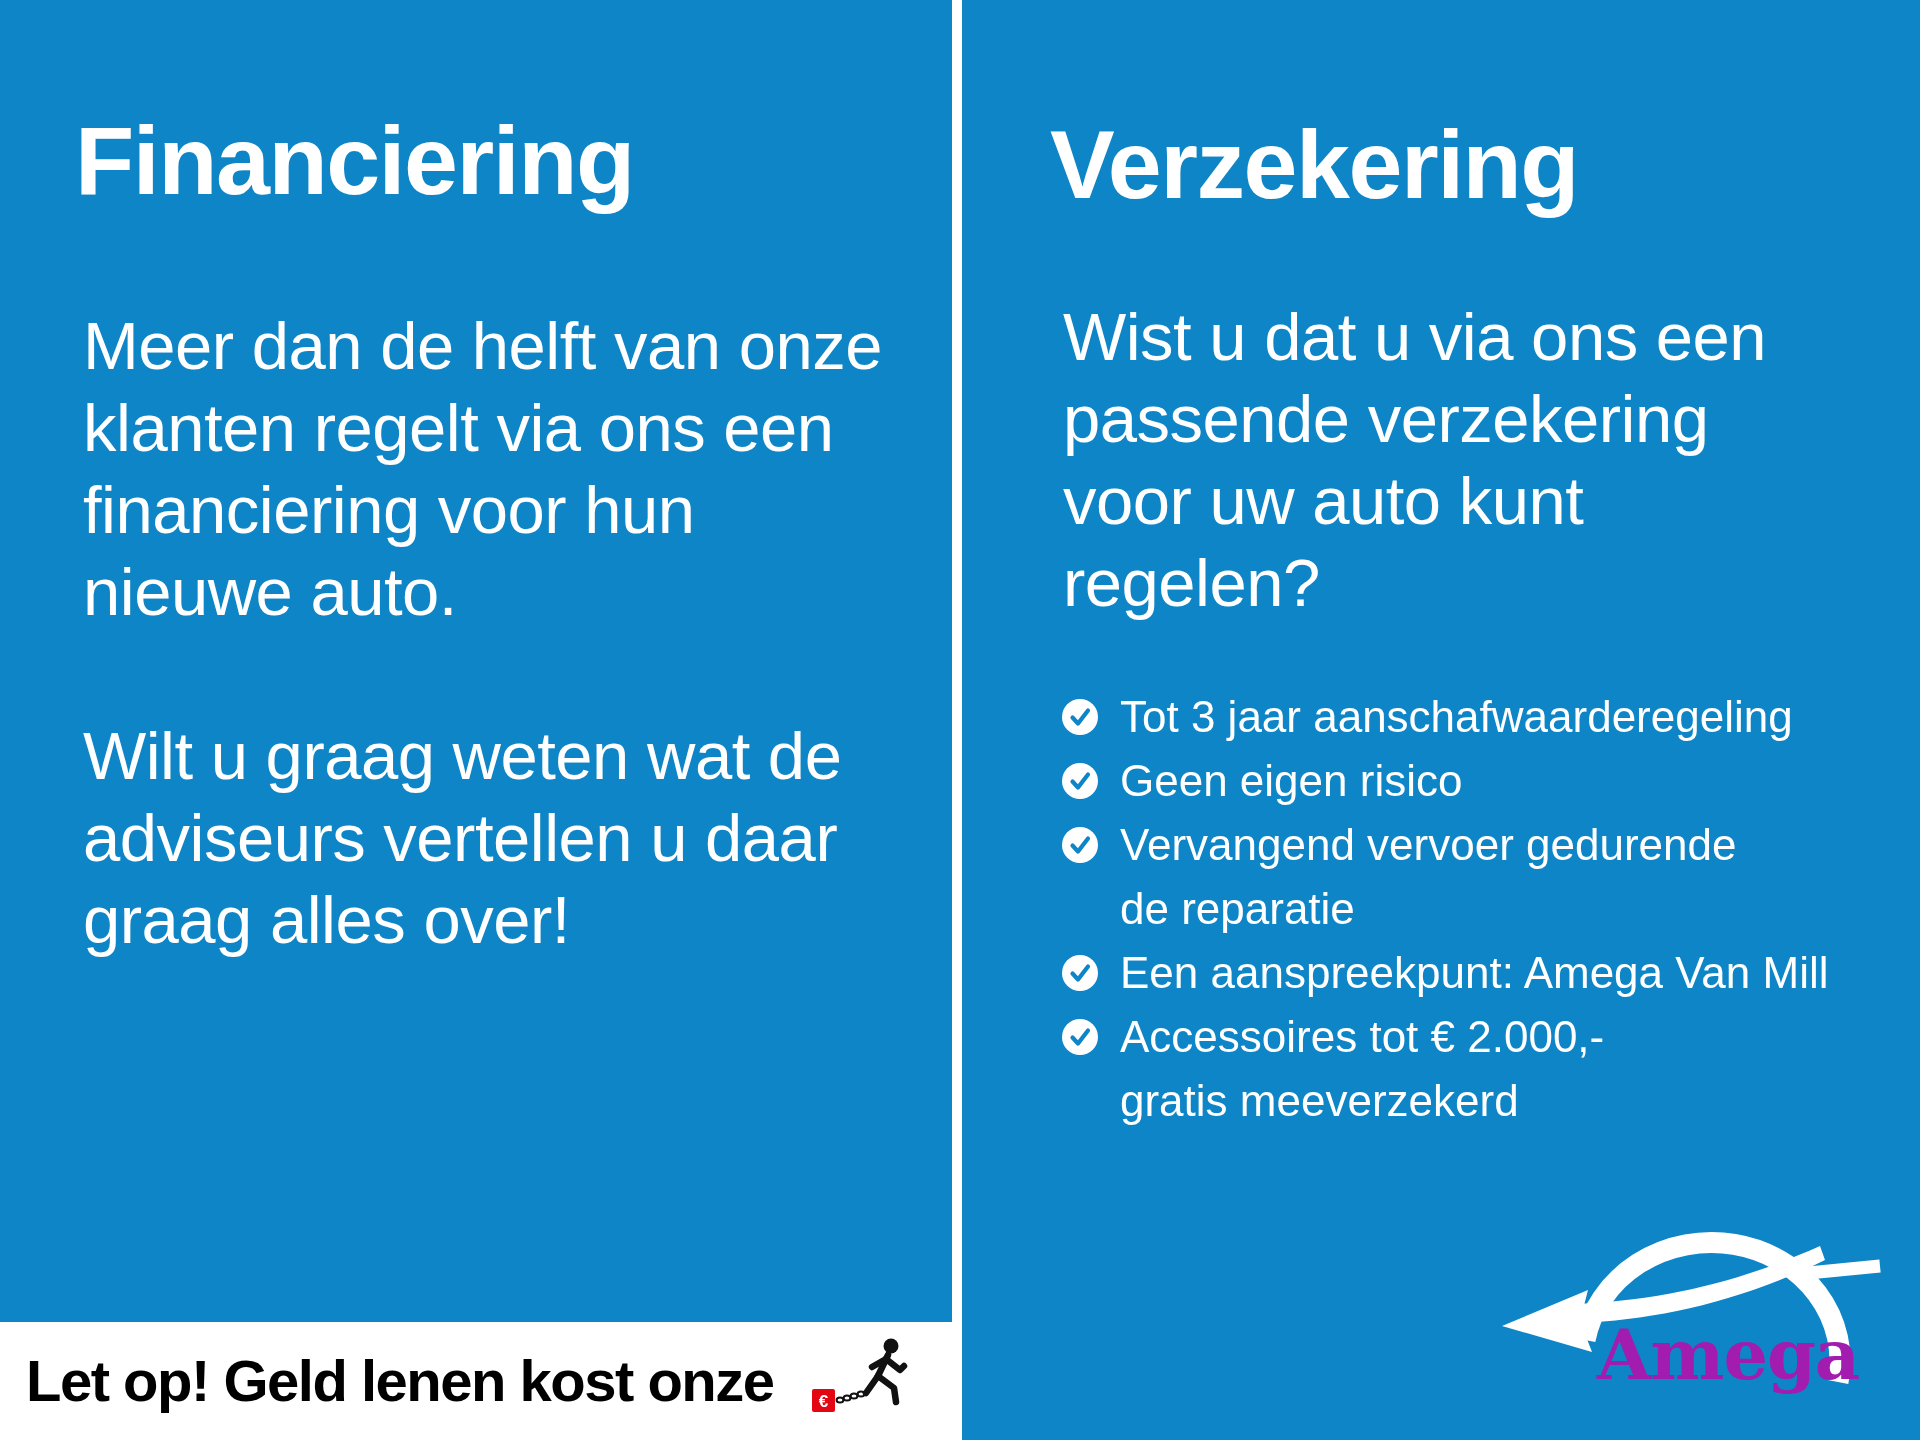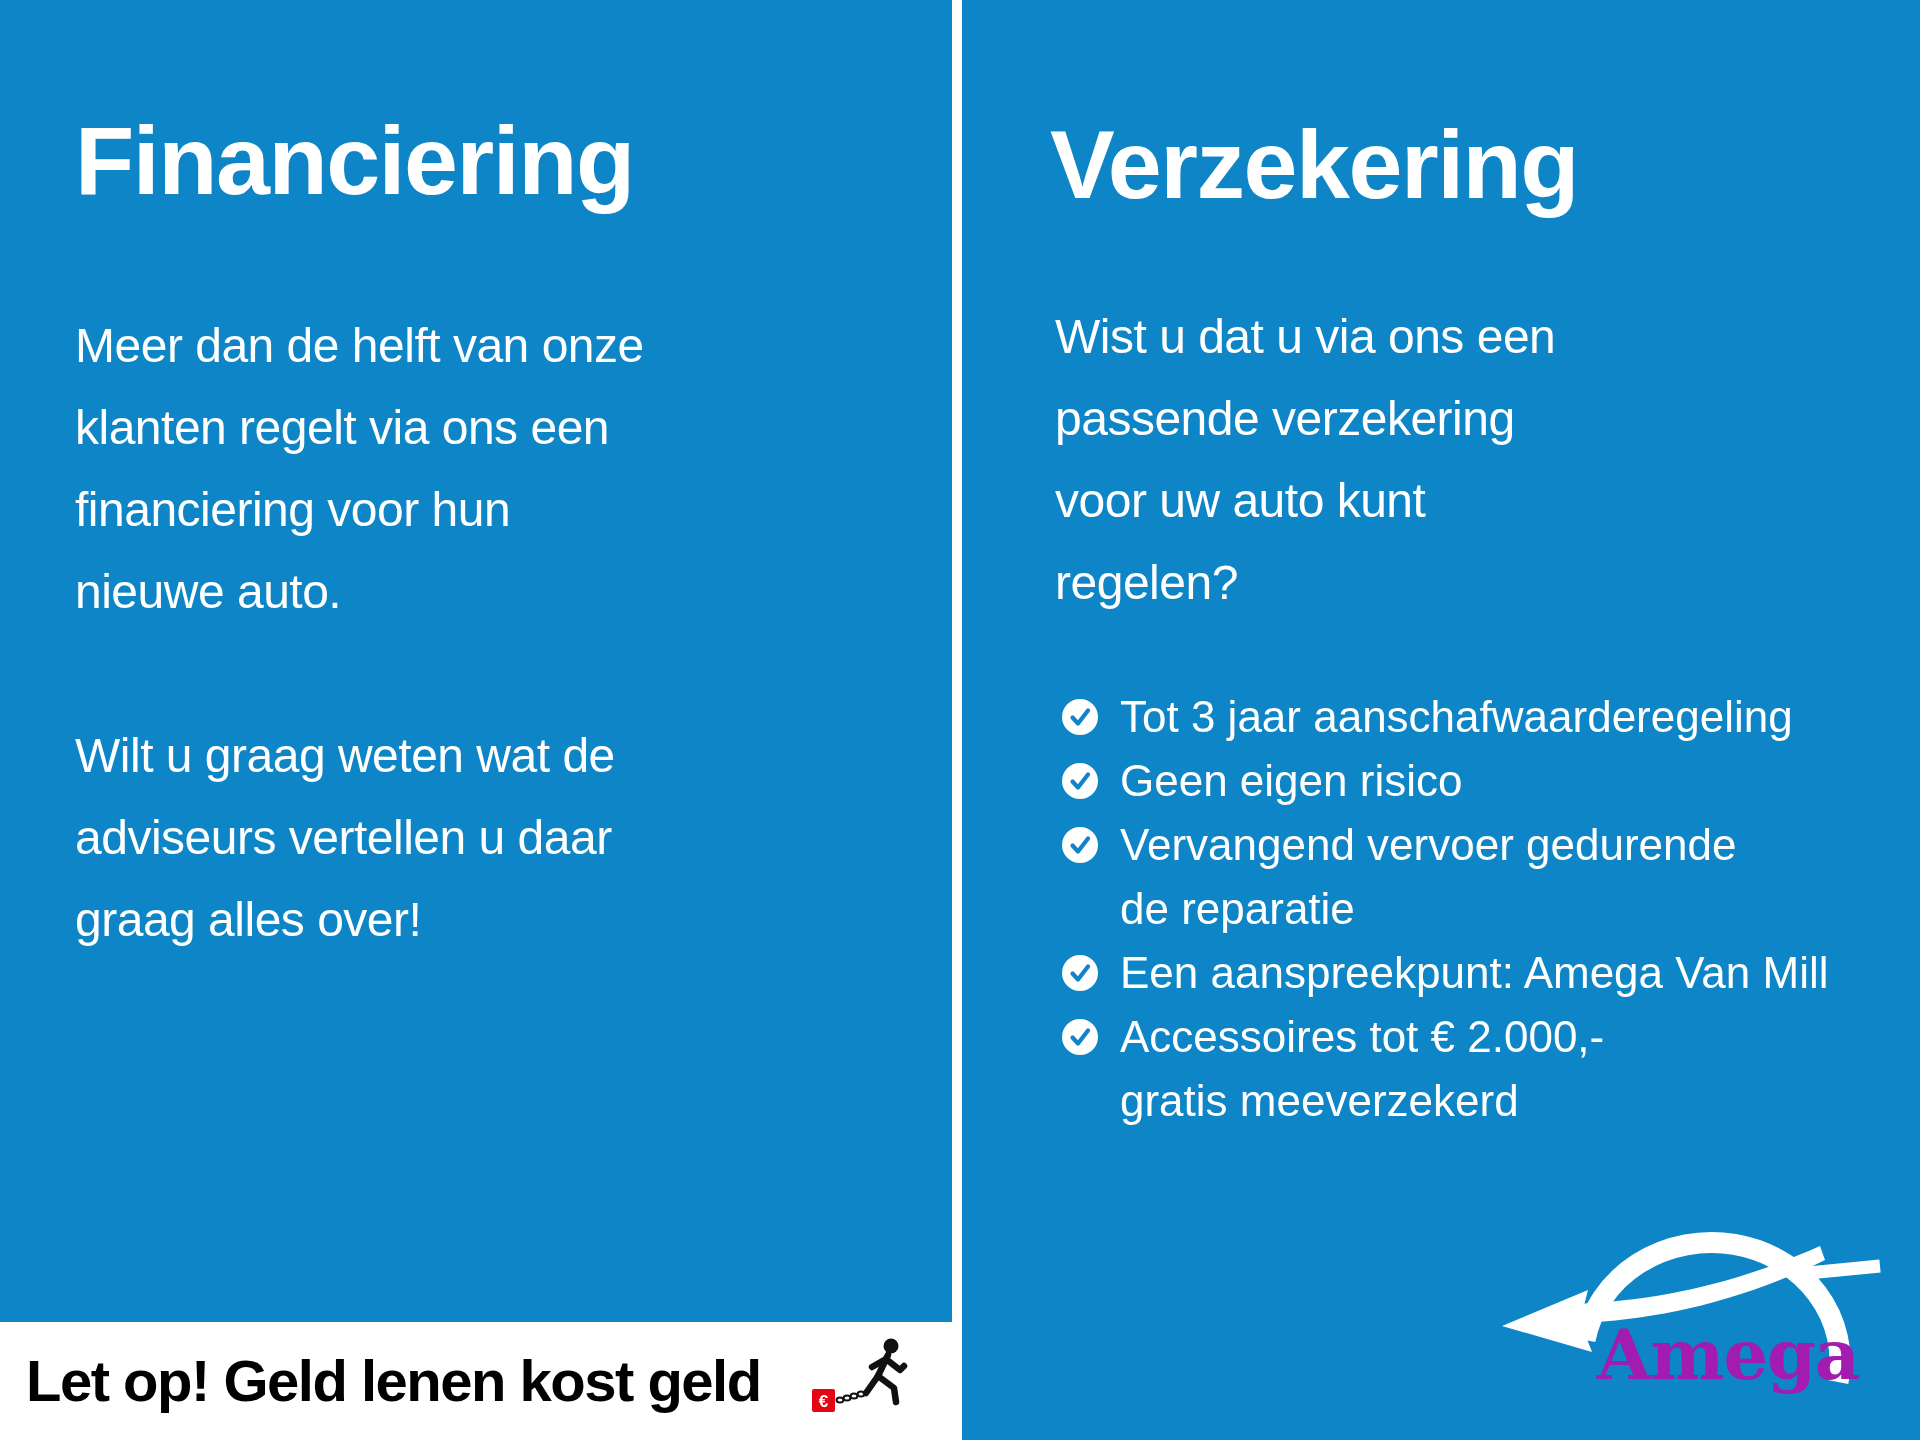--- a/index.html
+++ b/index.html
@@ -27,24 +27,25 @@
     white-space:nowrap;
   }
   .title-left{left:75px;top:112px;}
   .title-right{left:1050px;top:116px;}
 
   
   .para{
     position:absolute;
     color:#fff;
     font-weight:300;
-    font-size:48px;
+    font-size:67px;
     line-height:82px;
     letter-spacing:-0.5px;
     white-space:nowrap;
+    margin-left:8px;
   }
   .para-l1{left:75px;top:305px;}
   .para-l2{left:75px;top:715px;}
   .para-r1{left:1055px;top:296px;}
 
   
   .checklist{
     position:absolute;
     left:1062px;top:685px;
     margin:0;padding:0;list-style:none;
@@ -196,21 +197,21 @@
       </span>
       <span class="check-text">
         <span class="check-line">Accessoires tot € 2.000,-</span>
         <span class="check-line">gratis meeverzekerd</span>
       </span>
     </li>
 
   </ul>
 
   <div class="warning-strip"></div>
-  <div class="warning-text">Let op! Geld lenen kost geld</div>
+  <div class="warning-text">Let op! Geld lenen kost onze</div>
 
   <div class="debt-icon">
     <svg viewBox="0 0 104 80">
 
       <g>
         <rect x="0" y="53" width="23" height="23" rx="2" fill="#E30613"></rect>
         <text x="11.5" y="71" font-family="Liberation Sans, sans-serif" font-size="17" font-weight="bold" fill="#ffffff" text-anchor="middle">€</text>
       </g>
 
       <g fill="none" stroke="#111111" stroke-width="2">

